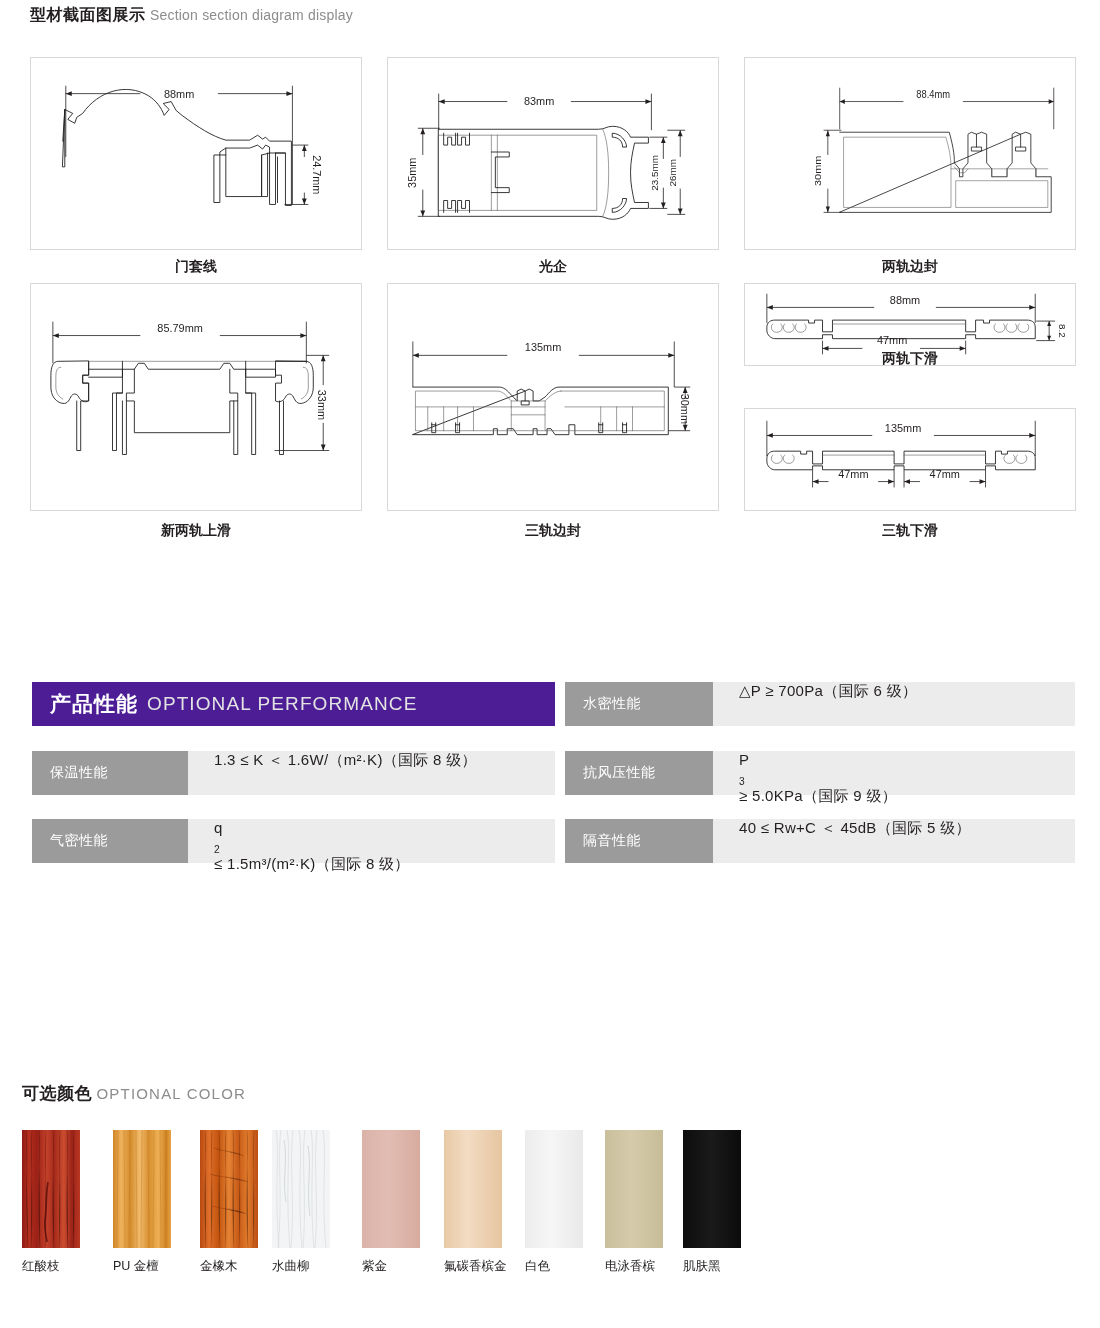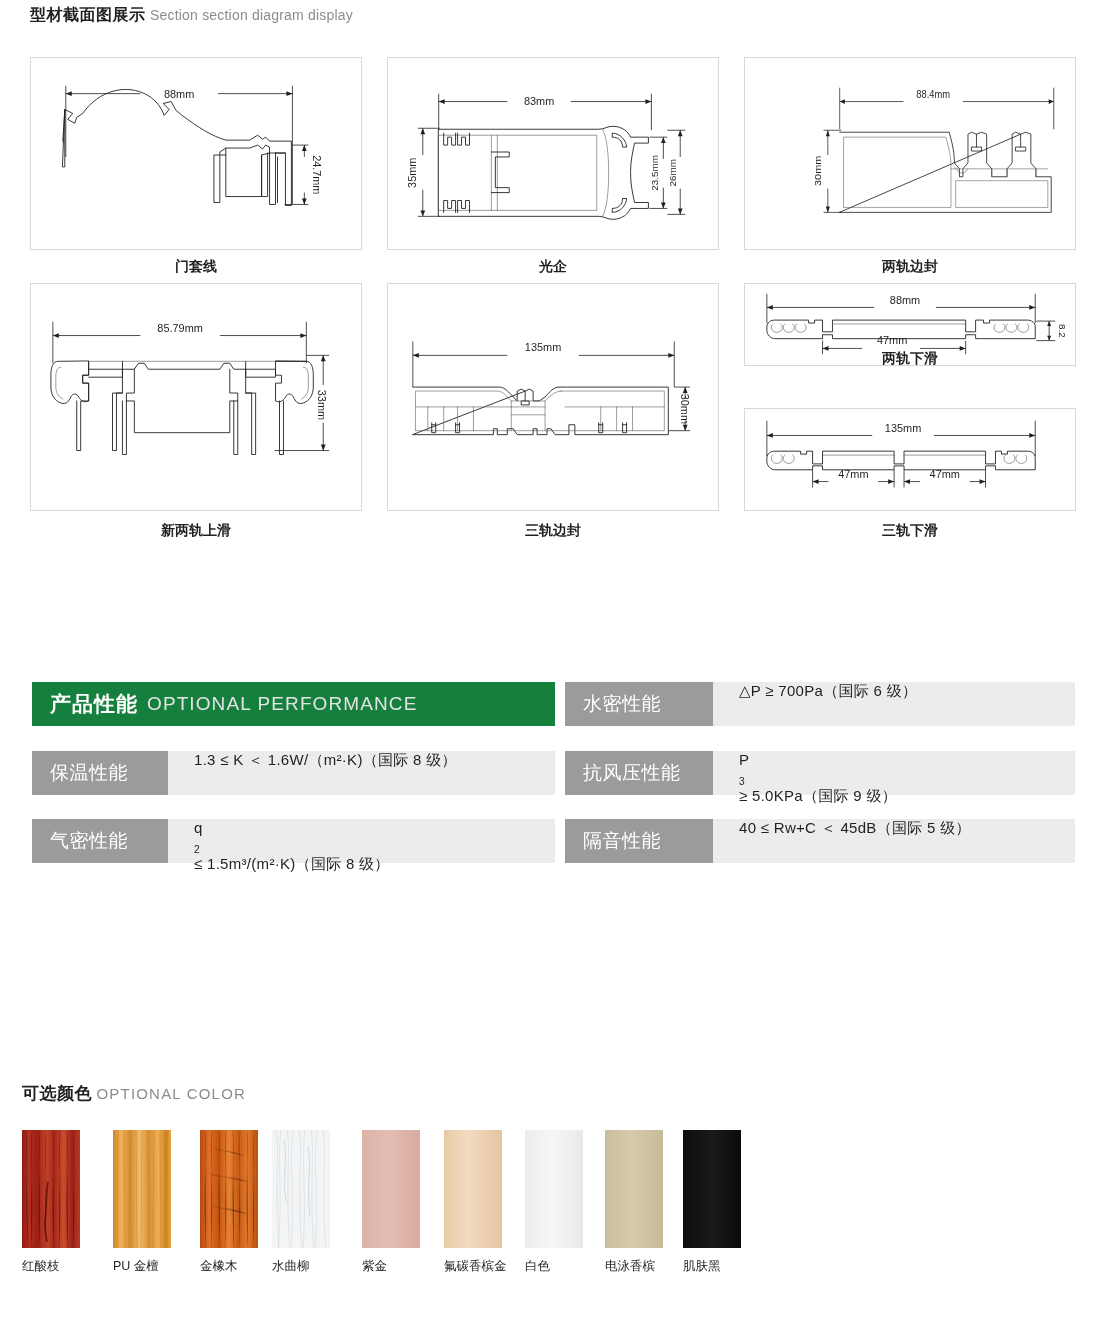--- a/index.html
+++ b/index.html
@@ -36,26 +36,26 @@
   .perf-row{position:absolute;left:0;width:100%;height:44px;}
   .perf-row.r0{top:0;}
   .perf-row.r1{top:69px;}
   .perf-row.r2{top:137px;}
   .perf-cellgroup{position:absolute;top:0;height:44px;display:flex;align-items:stretch;}
   .perf-left{width:523px;left:0;}
   .perf-right{width:510px;left:533px;}
   .perf-label{background:#9b9b9b;color:#ffffff;display:flex;align-items:center;box-sizing:border-box;}
   .perf-value{background:#ececec;color:#231f20;display:flex;box-sizing:border-box;flex:1;}
   .perf-label span,.perf-value span{display:block;}
-  .lbl-sm{font-size:19px;padding-left:18px;font-weight:400;letter-spacing:.5px;}
+  .lbl-sm{font-size:14px;padding-left:18px;font-weight:400;letter-spacing:.5px;}
   .val-txt{font-size:15px;padding-left:26px;letter-spacing:.3px;white-space:nowrap;}
-  .perf-title{background:#15803d;width:100%;display:flex;align-items:center;padding-left:18px;box-sizing:border-box;}
+  .perf-title{background:#4c1d95;width:100%;display:flex;align-items:center;padding-left:18px;box-sizing:border-box;}
   .perf-title .t-cn{font-size:21px;font-weight:bold;color:#ffffff;letter-spacing:1px;}
   .perf-title .t-en{font-size:19px;color:#e3e3e3;margin-left:9px;letter-spacing:1.1px;font-weight:400;}
-  .w-lab-a{width:136px;}
+  .w-lab-a{width:156px;}
   .w-lab-b{width:148px;}
   sub{font-size:.68em;vertical-align:-0.25em;}
 
   
   #color-swatches{position:absolute;left:0;top:1130px;width:1100px;height:198px;}
   .swatch-item{position:absolute;top:0;}
   .swatch{width:58px;height:118px;border:0;position:relative;overflow:hidden;}
   .swatch-label{position:absolute;top:128px;left:0;font-size:12.5px;color:#231f20;white-space:nowrap;}
 </style>
 </head>

